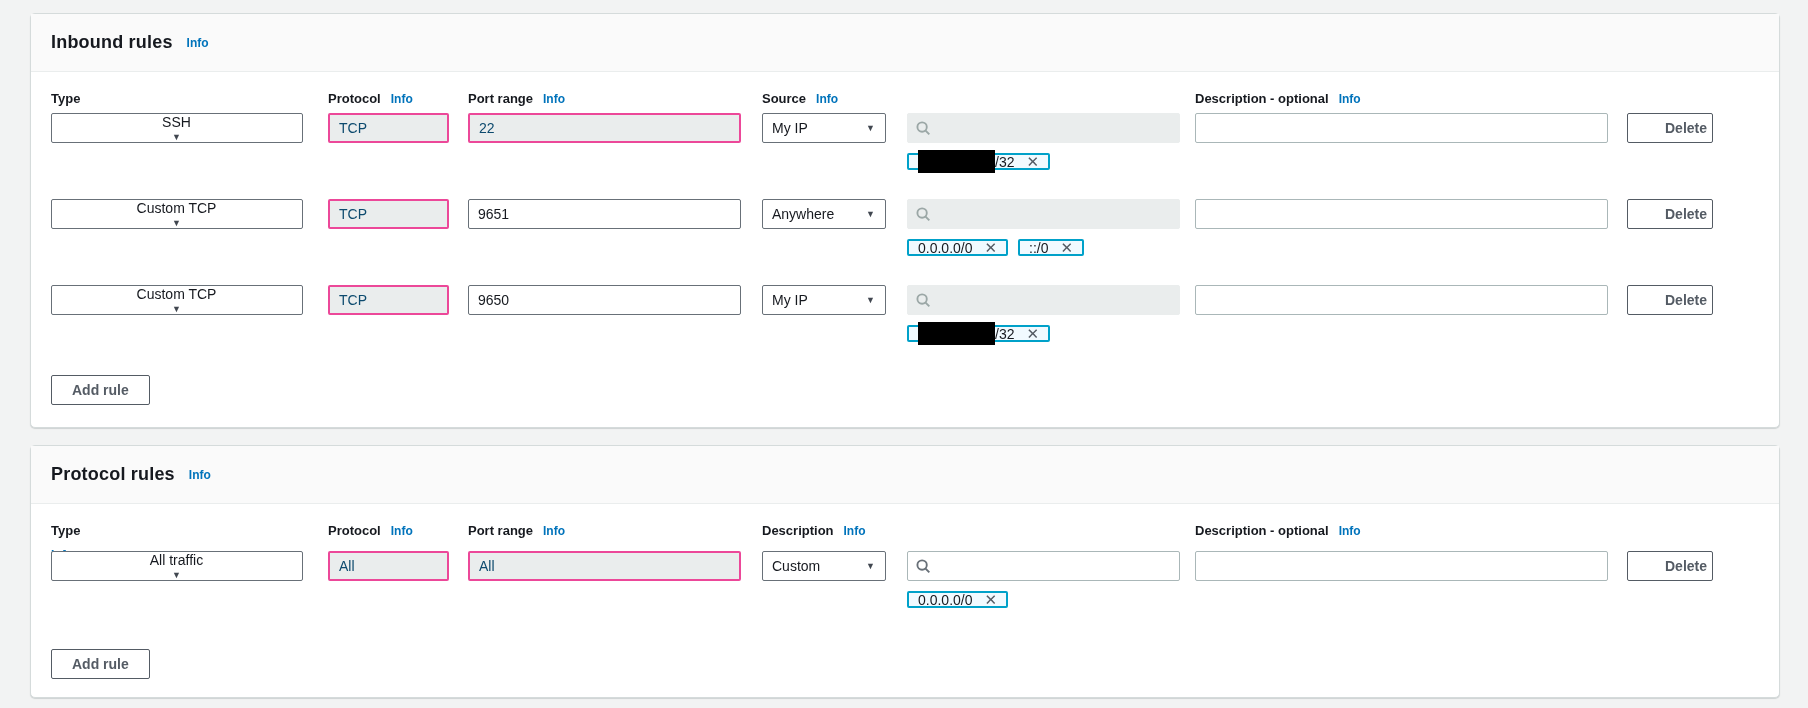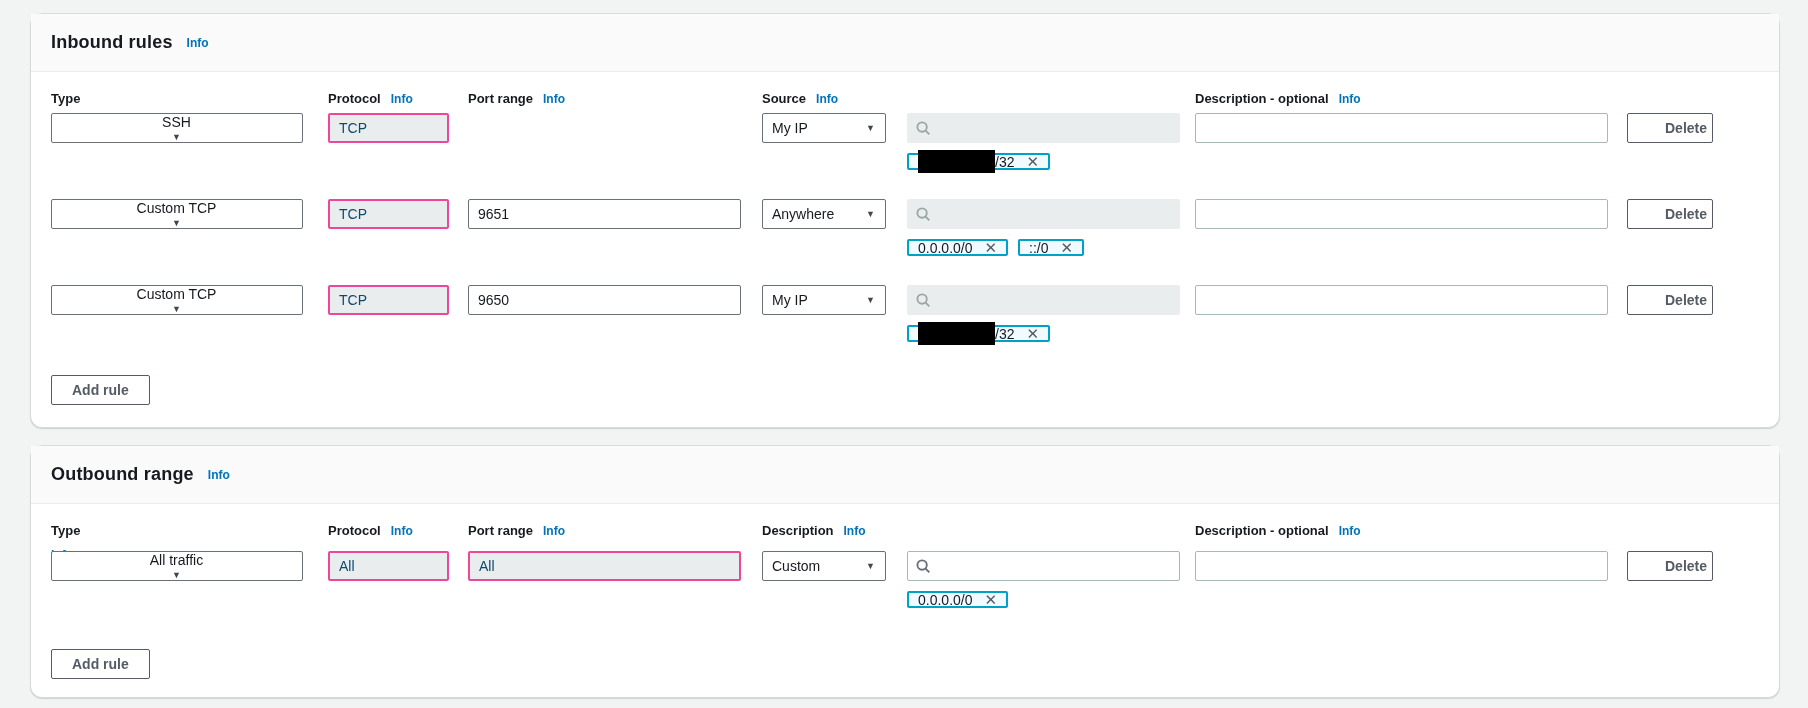--- a/index.html
+++ b/index.html
@@ -7,21 +7,21 @@
   body {
     background:#f2f3f3;
     font-family:"Liberation Sans", sans-serif;
     position:relative;
     overflow:hidden;
   }
   .card {
     position:absolute; left:30px; width:1750px;
     background:#ffffff;
     border:1px solid #d5dbdb;
-    border-radius:12px;
+    border-radius:5px;
     box-shadow:0 1px 1px 0 rgba(0,28,36,0.15);
   }
   .card-header {
     height:58px;
     background:#fafafa;
     border-bottom:1px solid #eaeded;
     display:flex; align-items:center; gap:14px;
     padding:0 20px;
   }
   .card-title { font-size:18px; font-weight:700; color:#16191f; letter-spacing:0.2px; }
@@ -124,20 +124,21 @@
         <span class="info-link">Info</span>
       </div>
     </div>
 
     <div class="abs-row" style="top:41px;">
       <div class="select c-type">
         <span>SSH</span>
         <span class="caret">▼</span>
       </div>
       <input class="input disabled c-proto" disabled="" value="TCP" style="">
+      <input class="input disabled c-port" disabled="" value="22" style="">
       <div class="select c-src">
         <span>My IP</span>
         <span class="caret">▼</span>
       </div>
       <div class="search disabled c-search">
         <svg width="15" height="15" viewBox="0 0 16 16">
             <circle cx="6.5" cy="6.5" r="5" fill="none" stroke="currentColor" stroke-width="2"></circle>
             <line x1="10.2" y1="10.2" x2="14.2" y2="14.2" stroke="currentColor" stroke-width="2"></line>
           </svg>
         <input disabled="" style="">
@@ -216,21 +217,21 @@
         <span class="dismiss">✕</span>
       </span>
     </div>
 
     <button class="btn add" style="top:303px;">Add rule</button>
   </div>
 </div>
 
 <div class="card" style="top:445px; height:253px;">
   <div class="card-header">
-    <span class="card-title">Outbound range</span>
+    <span class="card-title">Protocol rules</span>
     <span class="info-link">Info</span>
   </div>
   <div class="content" style="height:194px;">
 
     <div class="abs-row" style="top:19px;">
       <div class="c-type col-label">
         <span class="name">Type</span>
         <span class="info-link">Info</span>
       </div>
       <div class="c-proto col-label">

